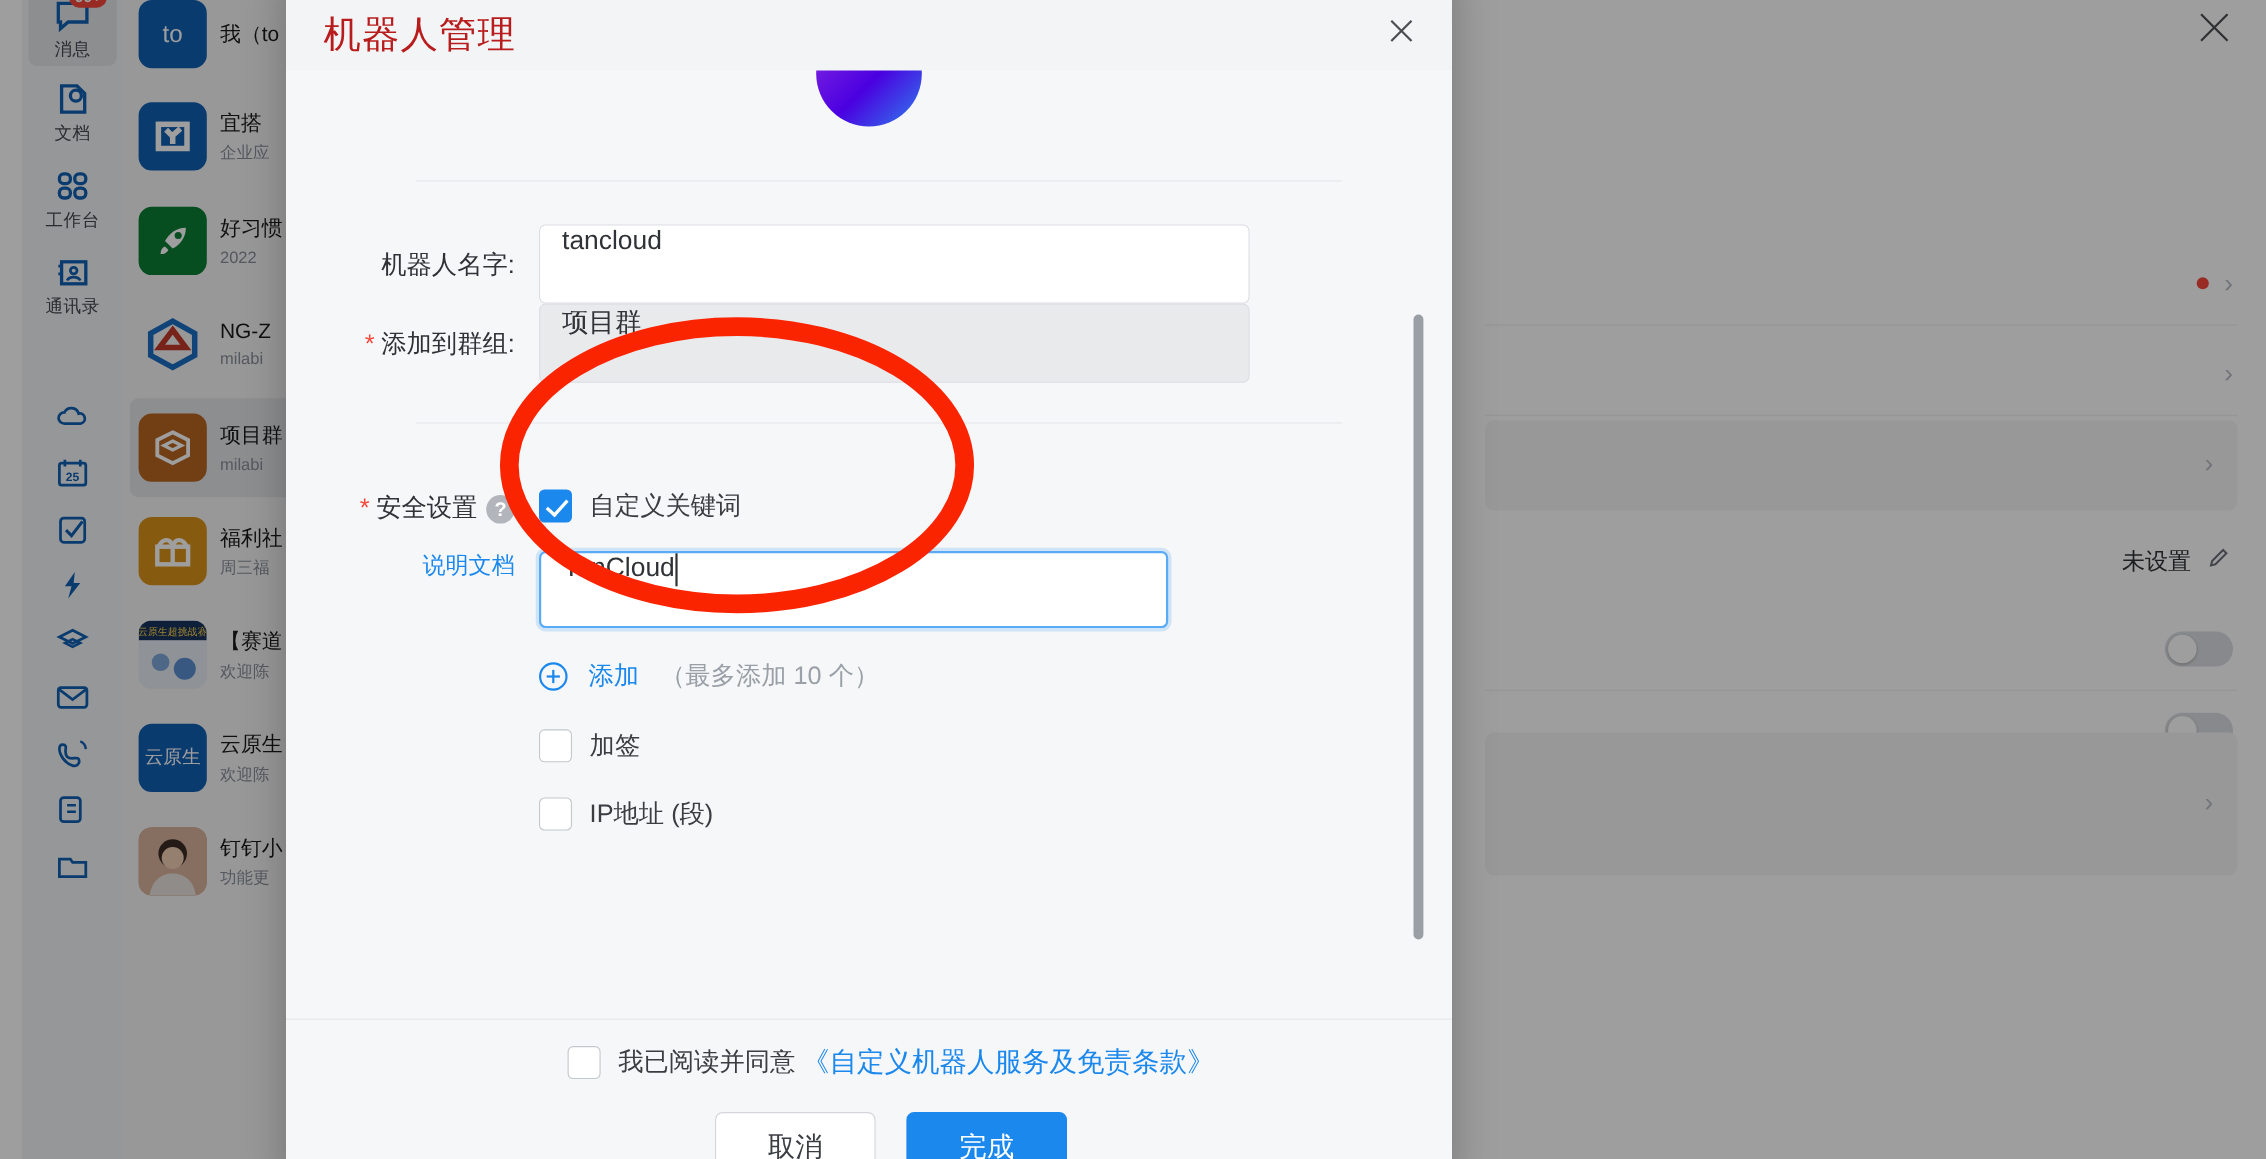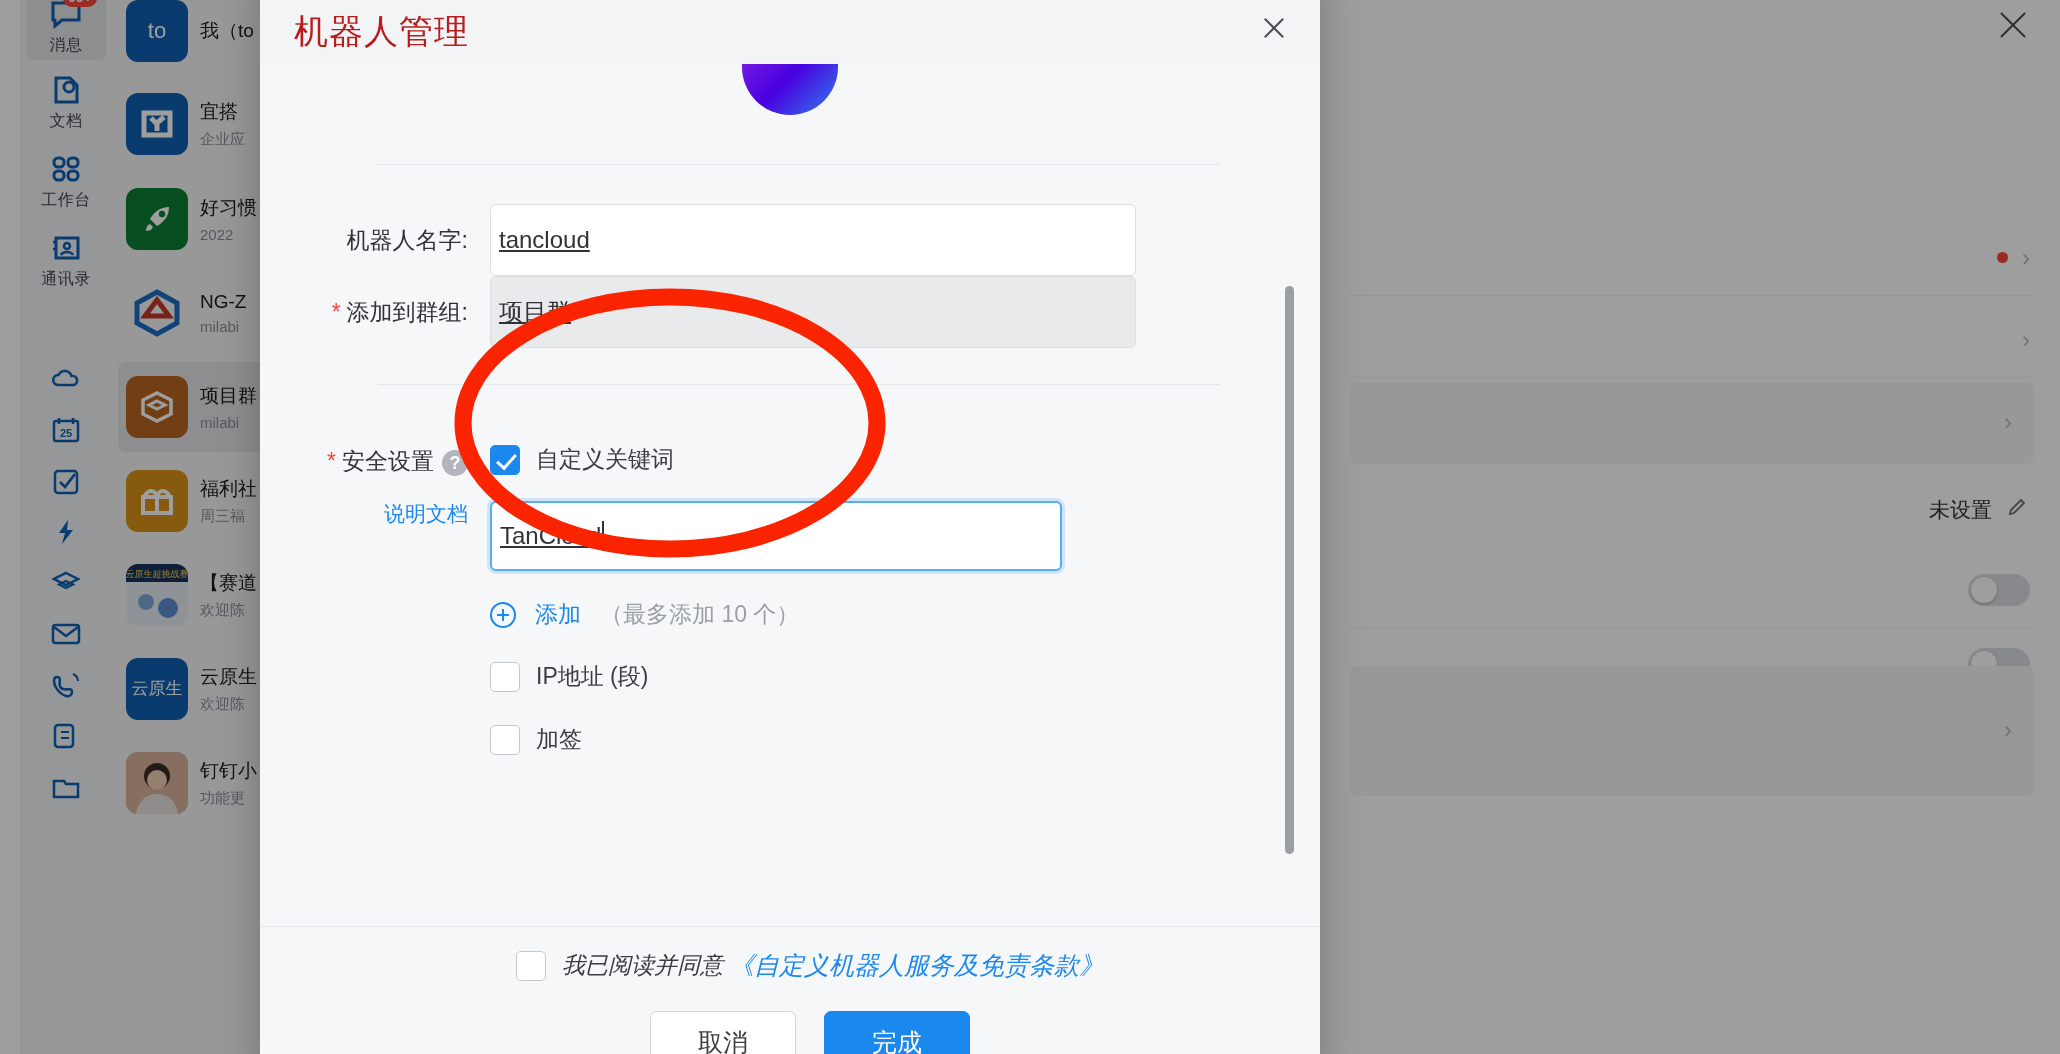--- a/index.html
+++ b/index.html
@@ -111,22 +111,22 @@
 
   .frow { position: absolute; display: flex; align-items: flex-start; }
   .flabel {
     width: 230px; text-align: right; font-size: 23px; color: #2f3237;
     padding-right: 22px; white-space: nowrap; line-height: 46px;
   }
   .req { color: #f5483b; margin-right: 6px; }
   .fctl { flex: 1; }
   .input-box {
     width: 646px; height: 72px; background: #fff; border: 1px solid #dcdee2;
-    border-radius: 6px; display: flex; align-items: center; padding: 0 8px;
-    font-size: 24px; color: #2f3237; text-decoration: underline;
+    border-radius: 6px; display: flex; padding: 0 20px;
+    font-size: 24px; color: #2f3237;
   }
   .input-box.readonly { background: #e9eaec; border-color: #dcdee2; }
   .input-box.focused {
     border: 2px solid #5aabf5; box-shadow: 0 0 0 3px rgba(90,171,245,.25);
     width: 572px; height: 70px;
   }
   .caret { display:inline-block; width:2px; height:30px; background:#2f3237; margin-left:1px; }
 
   .cb {
     width: 30px; height: 30px; border-radius: 5px; border: 1px solid #c4c7cc;
@@ -161,21 +161,20 @@
   .add-hint { color: #9aa0a8; font-size: 23px; text-align: right; }
 
   .modal-foot {
     position: absolute; left: 0; bottom: 0; width: 100%; height: 146px;
     background: #f6f7f8; border-top: 1px solid #e4e6e9;
   }
   .agree-row {
     position: absolute; left: 0; top: 22px; width: 100%;
     display: flex; align-items: center; justify-content: center; gap: 16px;
     padding-left: 40px;
-    font-style: italic;
   }
   .agree-text { font-size: 23px; color: #3a3d42; }
   .agree-link { font-size: 25px; color: #1b88ee; }
   .btn-row {
     position: absolute; left: 0; top: 84px; width: 100%;
     display: flex; align-items: center; justify-content: center; gap: 28px;
     padding-left: 40px;
   }
   .btn {
     width: 146px; height: 62px; border-radius: 7px; font-size: 25px;
@@ -545,28 +544,28 @@
                 <span class="caret"></span>
             </div>
           </div>
 
           <div class="add-row" style="margin-top:28px">
             <span class="plus-ico"></span>
             <span class="add-text">添加</span>
             <span class="add-hint">（最多添加 10 个）</span>
           </div>
 
+          <div class="cb-row" style="margin-top:32px">
+            <span class="cb"></span>
+            <span class="cb-label">加签</span>
+          </div>
+
           <div class="cb-row" style="margin-top:31px">
             <span class="cb"></span>
             <span class="cb-label">IP地址 (段)</span>
-          </div>
-
-          <div class="cb-row" style="margin-top:32px">
-            <span class="cb"></span>
-            <span class="cb-label">加签</span>
           </div>
 
         </div>
       </div>
 
       <div class="scrollbar"></div>
     </div>
 
     <div class="modal-foot">
       <div class="agree-row">

